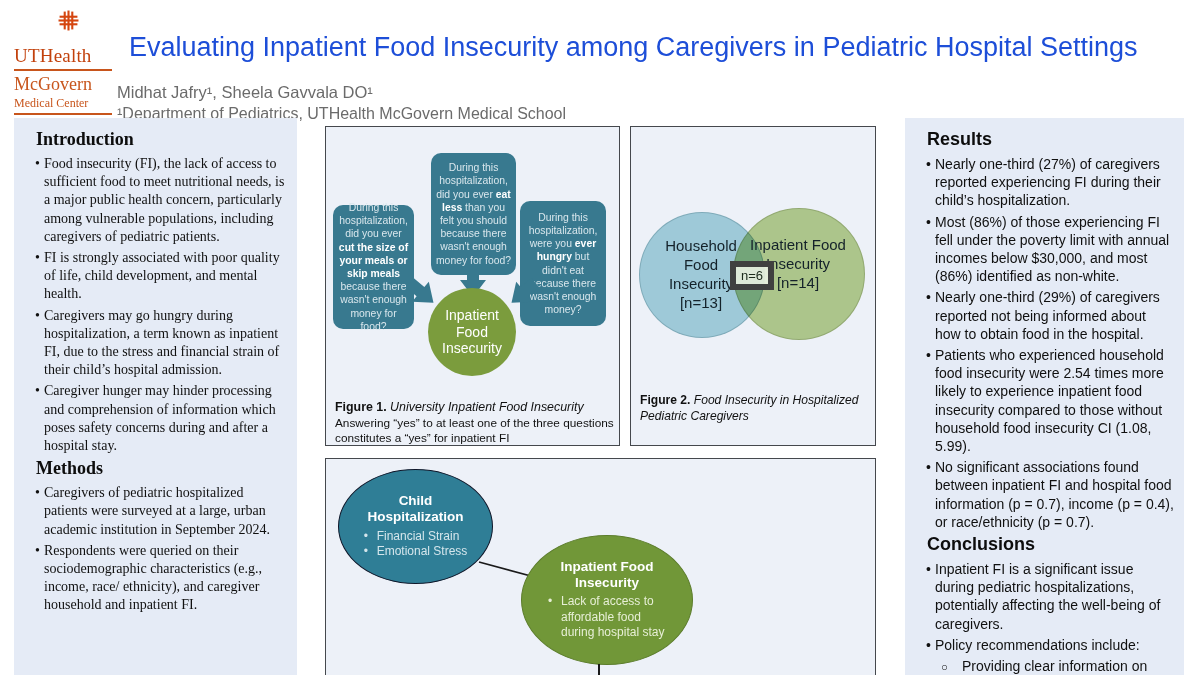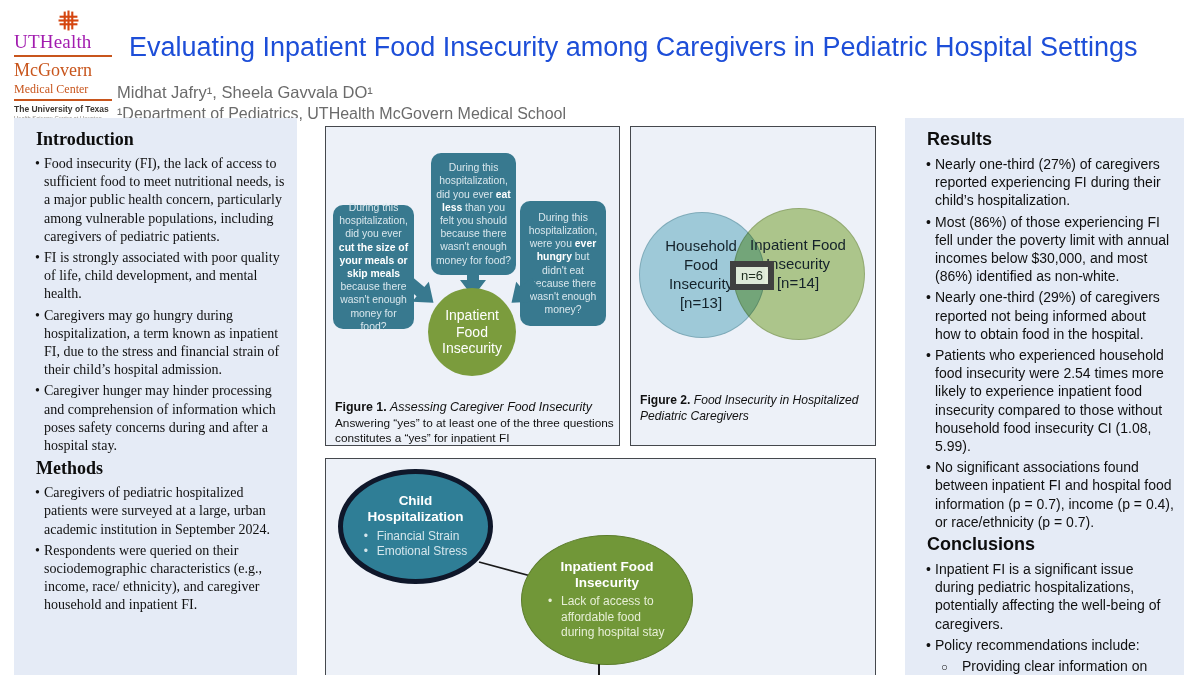--- a/index.html
+++ b/index.html
@@ -3,21 +3,21 @@
 <meta charset="utf-8">
 <style>
   html,body{margin:0;padding:0;}
   body{
     width:1200px;height:675px;position:relative;overflow:hidden;
     background:#ffffff;font-family:"Liberation Sans",sans-serif;color:#111;
   }
   
   .logo{position:absolute;left:14px;top:8px;width:98px;}
   .logo .mark{position:absolute;left:44px;top:2px;width:21px;height:21px;}
-  .logo .brand{margin-top:23px;font-family:"Liberation Serif",serif;font-size:19px;color:#a21caf;letter-spacing:.2px;}
+  .logo .brand{margin-top:37px;font-family:"Liberation Serif",serif;font-size:19px;color:#c2410c;letter-spacing:.2px;}
   .logo .rule{height:2px;background:var(--logo-orange,#c8551c);margin:2px 0 3px 0;}
   .logo .school1{font-family:"Liberation Serif",serif;font-size:18px;color:var(--logo-orange,#c8551c);}
   .logo .school2{font-family:"Liberation Serif",serif;font-size:12px;color:var(--logo-orange,#c8551c);margin:1px 0 2px 0;}
   .logo .univ{font-size:8.5px;font-weight:bold;color:#3a3632;margin-top:2px;}
   .logo .campus{font-size:5.8px;color:#8a857f;margin-top:1px;}
   .titleblock{position:absolute;left:117px;top:20px;width:1070px;}
   .titleblock h1{margin:12px;font-size:27px;font-weight:400;color:#1d4ed8;}
   .titleblock .authors{margin-top:20px;font-size:16.5px;color:#6b6b6b;}
   .titleblock .affil{margin-top:3px;font-size:16px;color:#6b6b6b;}
   
@@ -62,21 +62,21 @@
   .vl-left{left:24px;top:109px;width:92px;}
   .vl-right{left:119px;top:108px;width:96px;}
   .venn-n{position:absolute;left:99px;top:134px;padding:1px 5px;font-size:13px;color:#1c2a1c;
           background:rgba(234,241,226,.9);border:6px solid #404040;}
   .cap2{top:266px;width:228px;font-size:12.1px;}
   .cap2 .cap-note{font-size:11.6px;margin-top:2px;}
   
   .ellipse{position:absolute;border-radius:50%;color:#fff;display:flex;flex-direction:column;
            align-items:center;justify-content:center;box-sizing:border-box;}
   .el-teal{left:12px;top:10px;width:155px;height:115px;background:var(--teal-dark,#2f7e96);border:1px solid #266districts;}
-  .el-teal{border:5px solid #0f172a;}
+  .el-teal{border:1px solid #0f172a;}
   .el-green{left:195px;top:76px;width:172px;height:130px;background:var(--olive-dark,#719738);border:1px solid #5c7d2c;}
   .el-title{font-size:13.5px;font-weight:bold;line-height:1.2;text-align:center;max-width:120px;}
   .el-bullets{list-style:none;margin:3px auto 0;padding:0;width:max-content;max-width:122px;font-size:12px;line-height:1.3;}
   .el-teal .el-bullets{color:#d5e6ec;}
   .el-green .el-bullets{color:#e7efd6;max-width:118px;width:118px;}
   .el-bullets li{position:relative;padding-left:13px;text-align:left;}
   .el-bullets li::before{content:"\2022";position:absolute;left:0;}
   .arrow3{position:absolute;left:0;top:0;pointer-events:none;}
   .vline{position:absolute;left:272px;top:205px;width:2px;height:70px;background:#1a1a1a;}
 </style>
@@ -140,21 +140,21 @@
   <svg class="arrows" width="295" height="320" viewBox="0 0 295 320">
     <g fill="var(--teal,#38798f)">
       <polygon points="-16,-6 -2,-6 -2,-13 15,0 -2,13 -2,6 -16,6" transform="translate(96,166) rotate(40)"></polygon>
       <polygon points="-16,-6 -2,-6 -2,-13 15,0 -2,13 -2,6 -16,6" transform="translate(147,155) rotate(90)"></polygon>
       <polygon points="-16,-6 -2,-6 -2,-13 15,0 -2,13 -2,6 -16,6" transform="translate(197,166) rotate(140)"></polygon>
     </g>
   </svg>
   <div class="greencircle">Inpatient Food Insecurity</div>
   <div class="caption">
     <span class="cap-label">Figure 1.</span>
-    <span class="cap-title">Assessing Caregiver Food Insecurity</span>
+    <span class="cap-title">University Inpatient Food Insecurity</span>
     <div class="cap-note">Answering “yes” to at least one of the three questions constitutes a “yes” for inpatient FI</div>
   </div>
 </div>
 
 <div class="figbox" id="fig2">
   <div class="venn-circle venn-blue"></div>
   <div class="venn-circle venn-green"></div>
   <div class="venn-label vl-left">Household Food Insecurity [n=13]</div>
   <div class="venn-label vl-right">Inpatient Food Insecurity [n=14]</div>
   <div class="venn-n">n=6</div>

